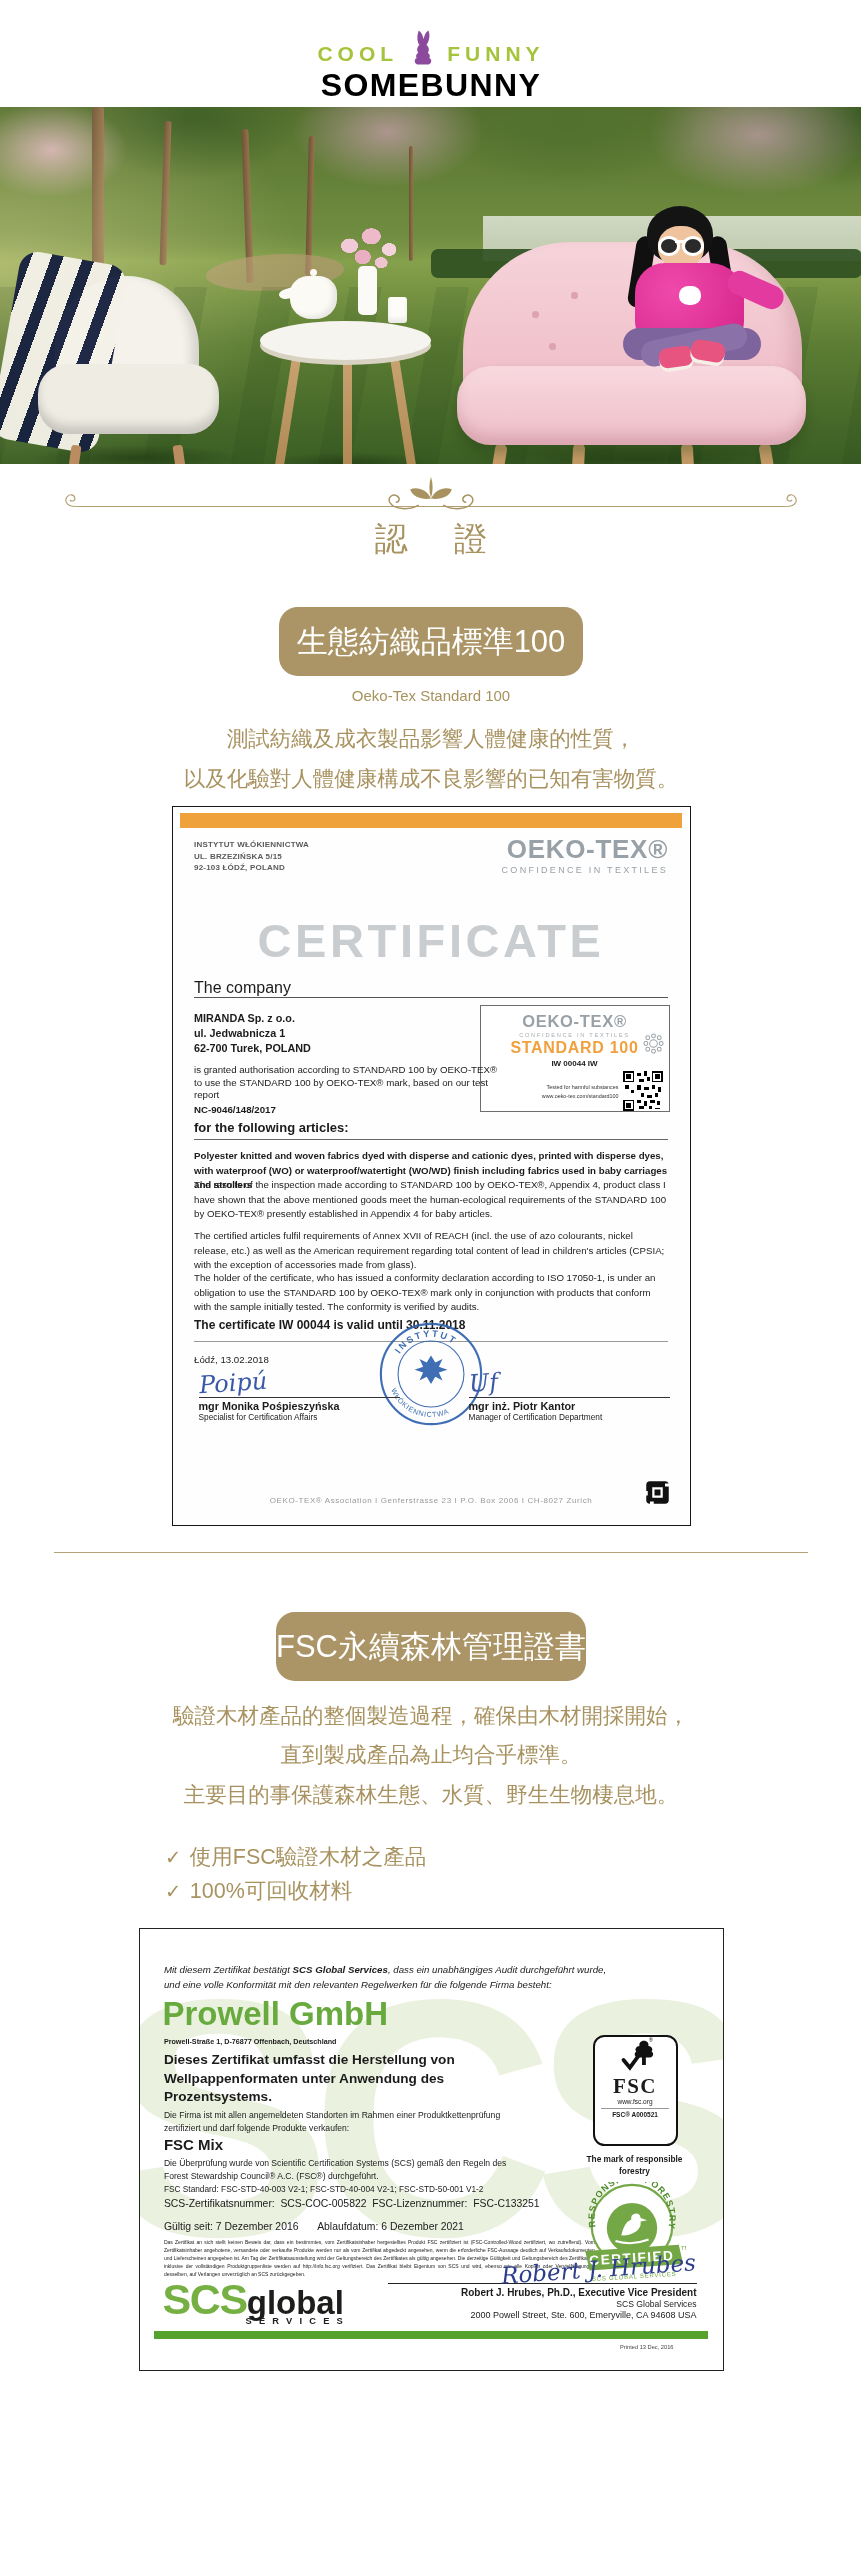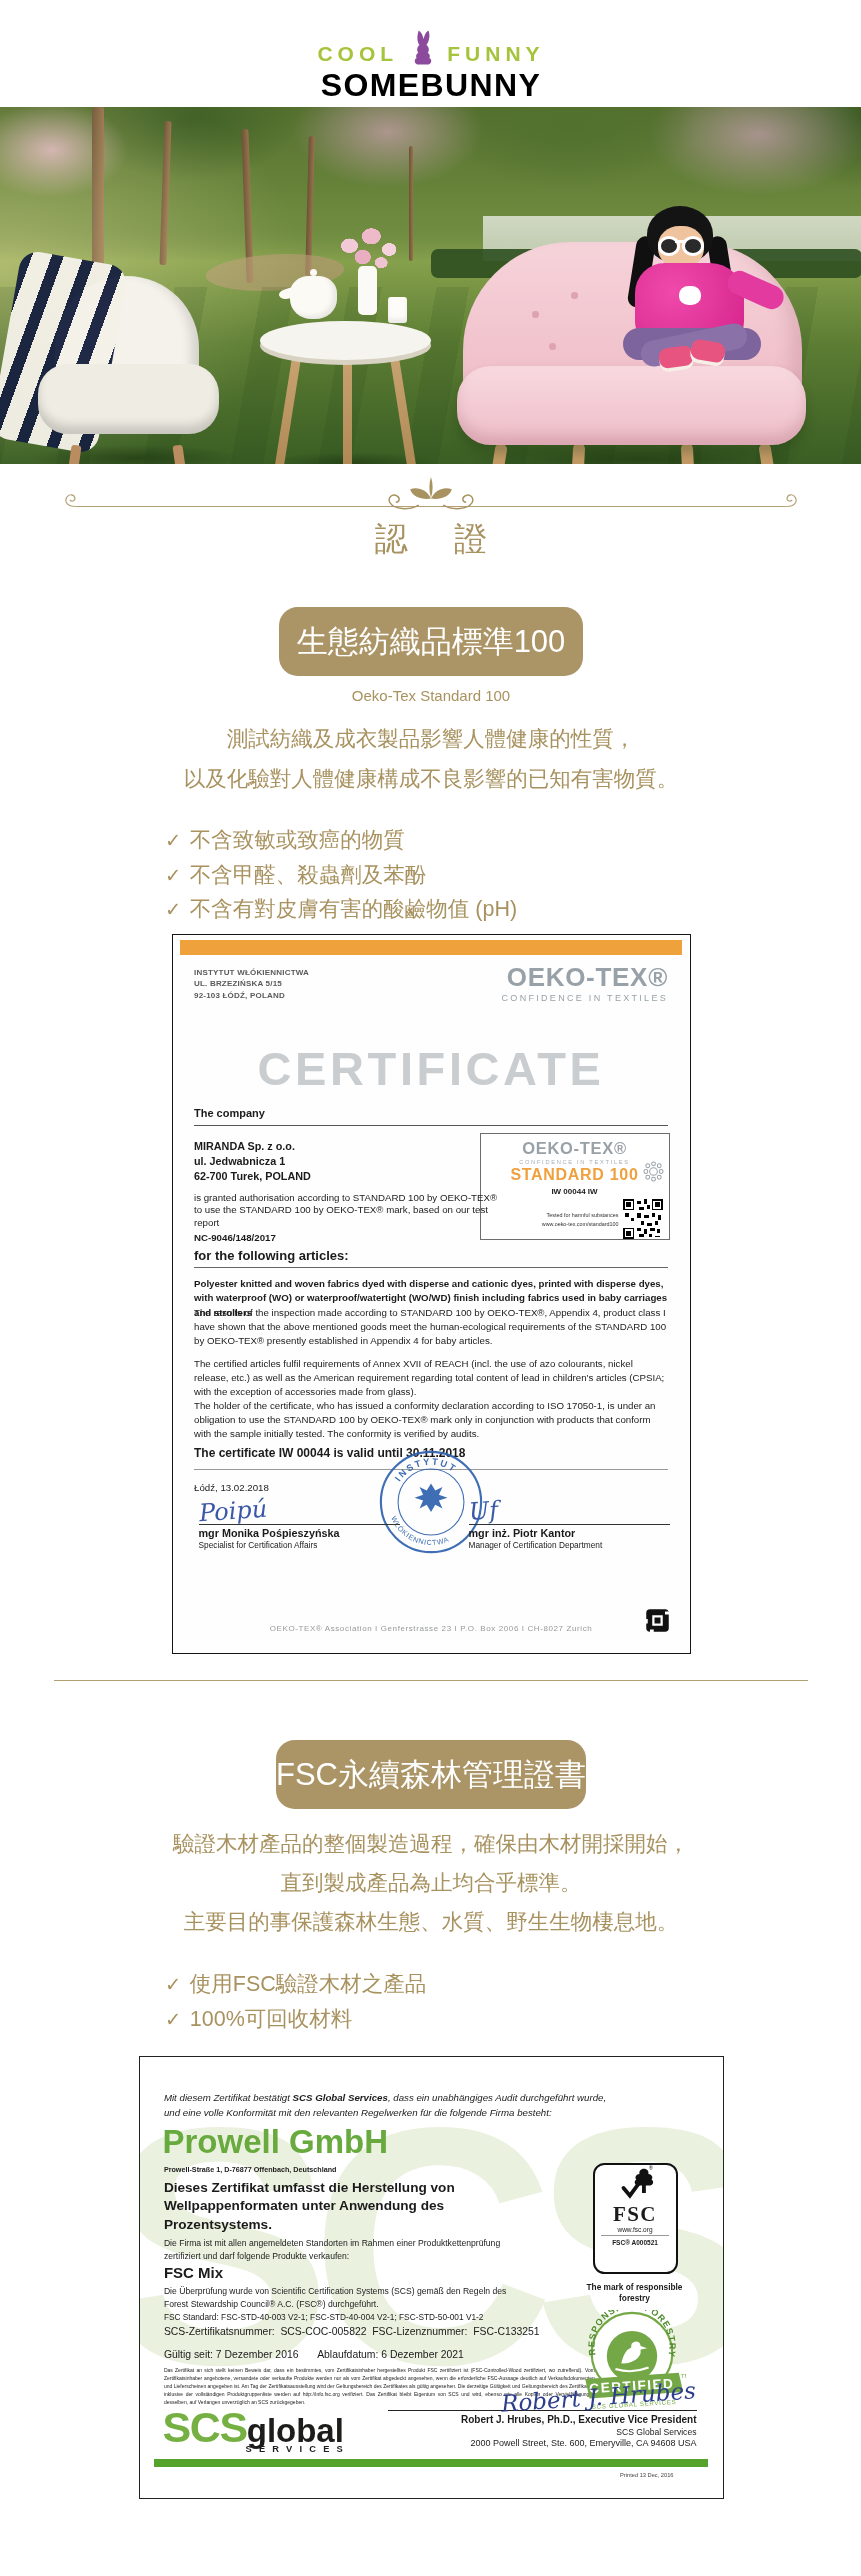--- a/index.html
+++ b/index.html
@@ -101,21 +101,21 @@
 
   
   .c1{position:relative;width:519px;height:720px;margin:7.2px auto 0;border:1.4px solid #161616;background:#fefefe;color:#1b1b1b;box-sizing:border-box;}
   .c1 .abs{position:absolute;}
   .c1-bar{left:7.2px;right:7.2px;top:5.7px;height:15px;background:#efa23c;}
   .c1-addr{left:21.5px;top:32px;font-size:8px;font-weight:700;color:#5a5a5a;line-height:1.45;letter-spacing:0.2px;}
   .c1-brand{right:21.5px;top:29px;text-align:right;color:#98a1a7;}
   .c1-brand-name{font-size:26px;font-weight:700;letter-spacing:0.7px;line-height:1;}
   .c1-brand-tag{font-size:9px;letter-spacing:2.3px;margin-top:2.9px;}
   .c1-watermark{left:0;right:0;top:106px;text-align:center;font-size:47px;font-weight:700;color:#c9cdd0;letter-spacing:3.6px;}
-  .c1-complabel{left:21.5px;top:172px;font-size:11px;font-weight:700;}
+  .c1-complabel{left:21.5px;top:172px;font-size:16px;font-weight:400;}
   .hr1{left:21.5px;right:21.5px;top:190px;border-top:1.1px solid #555;}
   .c1-company{left:21.5px;top:204px;font-size:10.8px;font-weight:700;line-height:1.4;}
   .std-box{right:20px;top:198px;width:188px;height:105px;border:1.4px solid #6d6d6d;text-align:center;background:#fff;}
   .sb-brand{font-size:16.5px;font-weight:700;color:#98a1a7;letter-spacing:0.7px;margin-top:5.7px;}
   .sb-tag{font-size:5.7px;letter-spacing:1.7px;color:#a7aeb3;margin-top:0.7px;}
   .sb-std{font-size:16px;font-weight:700;color:#f0a03c;letter-spacing:0.7px;margin-top:1.4px;}
   .sb-flower{position:absolute;right:3.6px;top:26px;}
   .sb-no{font-size:8px;font-weight:700;margin-top:2.2px;}
   .sb-row{display:flex;justify-content:flex-end;align-items:center;gap:4.3px;margin-top:2.9px;padding:0 5.7px;}
   .sb-tested{font-size:5.4px;line-height:1.6;color:#333;text-align:right;}
@@ -278,25 +278,20 @@
     </g>
   </svg>
   <div class="cert-heading">認 證</div>
 
   <div class="gold-badge">生態紡織品標準100</div>
   <div class="section-sub">Oeko-Tex Standard 100</div>
   <div class="section-intro">
     <div>測試紡織及成衣製品影響人體健康的性質，</div>
     <div>以及化驗對人體健康構成不良影響的已知有害物質。</div>
   </div>
-  <ul class="checklist">
-    <li><span class="chk">✓</span><span>不含致敏或致癌的物質</span></li>
-    <li><span class="chk">✓</span><span>不含甲醛、殺蟲劑及苯酚</span></li>
-    <li><span class="chk">✓</span><span>不含有對皮膚有害的酸鹼物值 (pH)</span></li>
-  </ul>
 
   <div class="c1">
     <div class="abs c1-bar"></div>
     <div class="abs c1-addr">
       <div>INSTYTUT WŁÓKIENNICTWA</div>
       <div>UL. BRZEZIŃSKA 5/15</div>
       <div>92-103 ŁÓDŹ, POLAND</div>
     </div>
     <div class="abs c1-brand">
       <div class="c1-brand-name">OEKO-TEX®</div>

